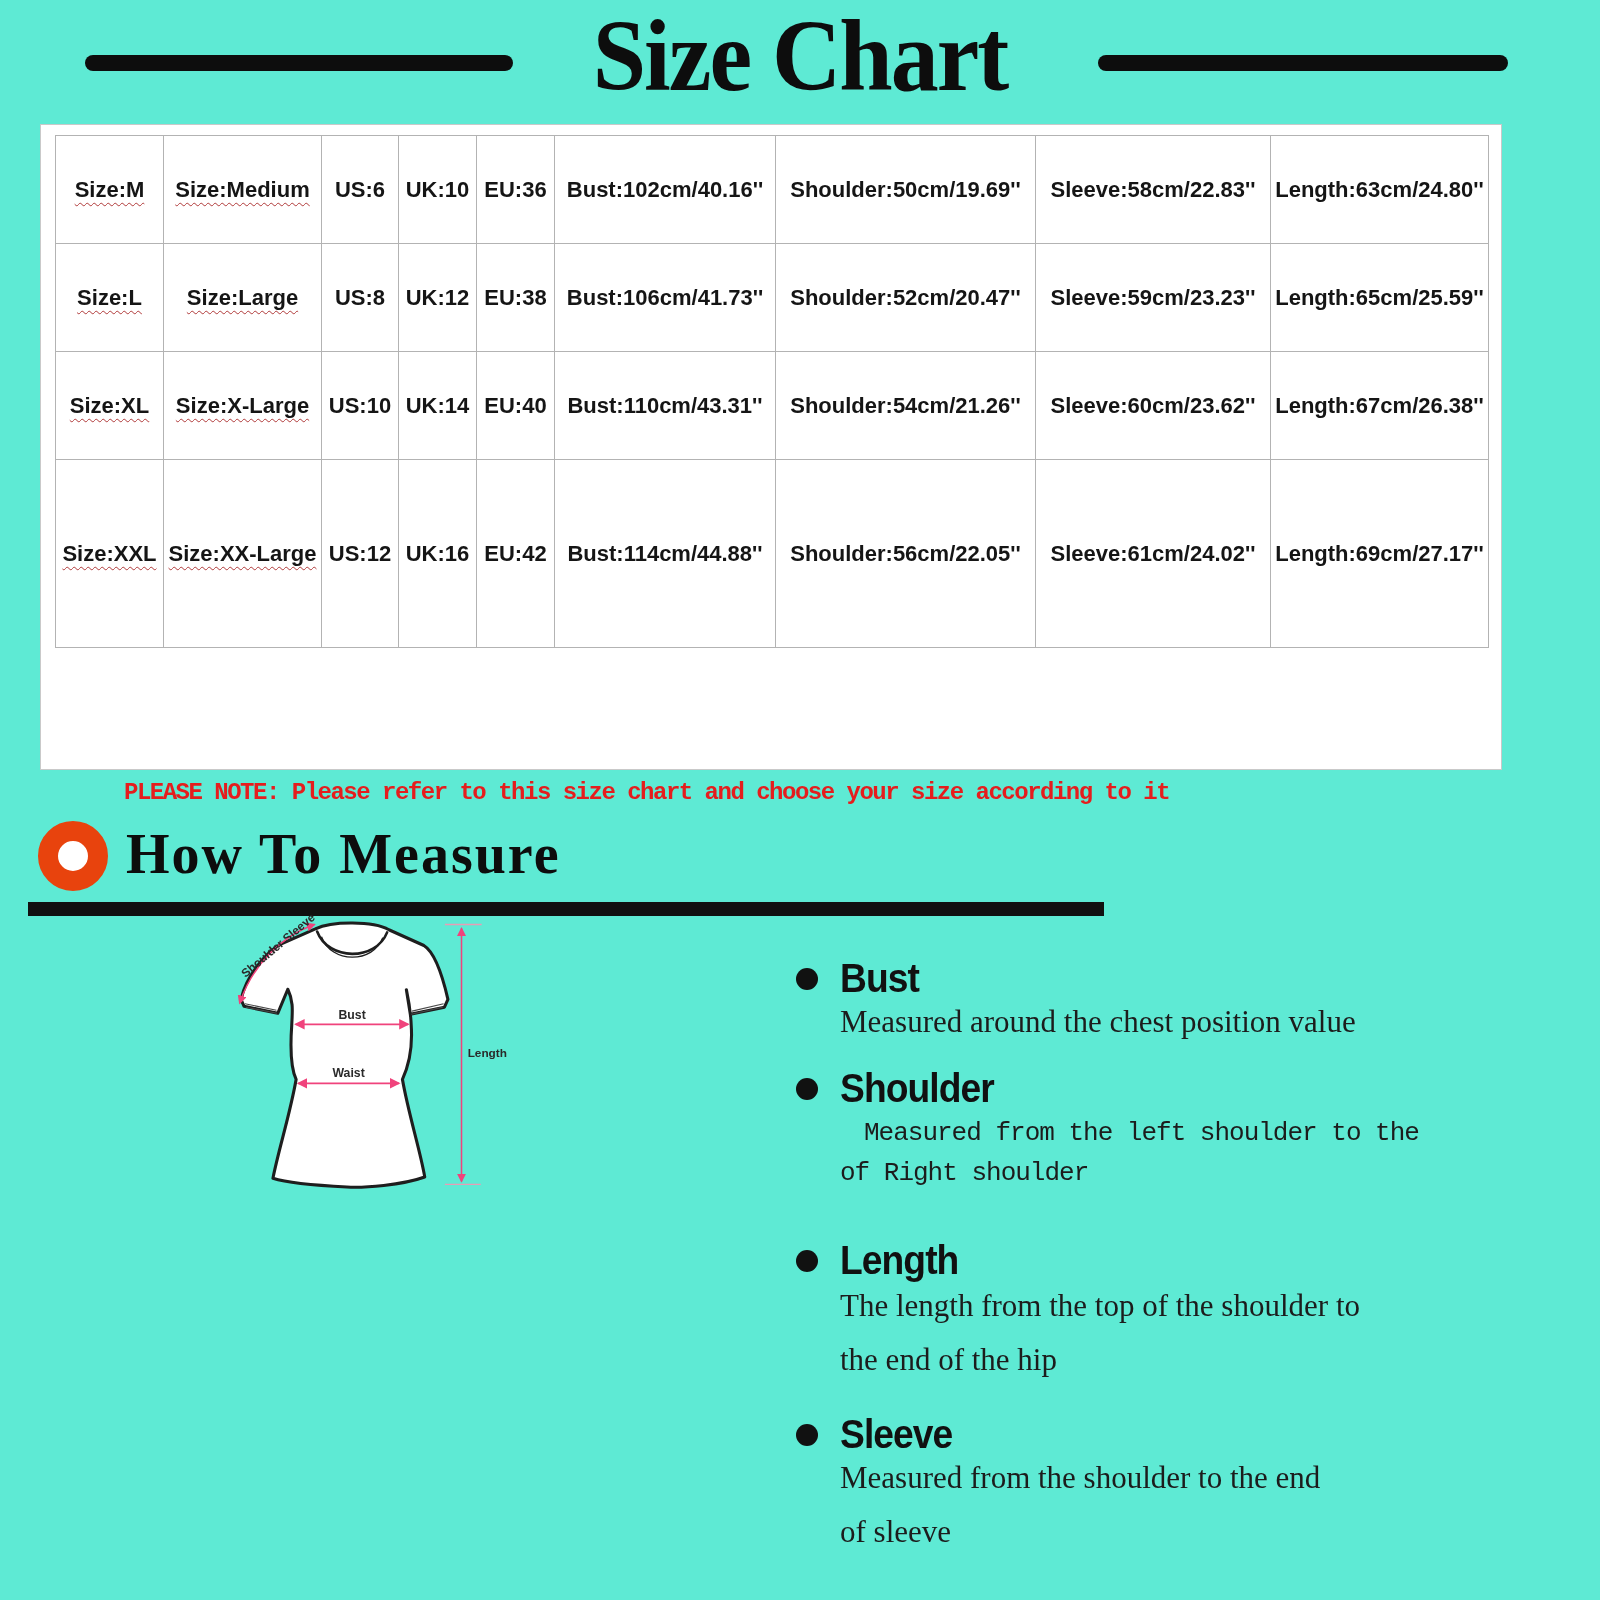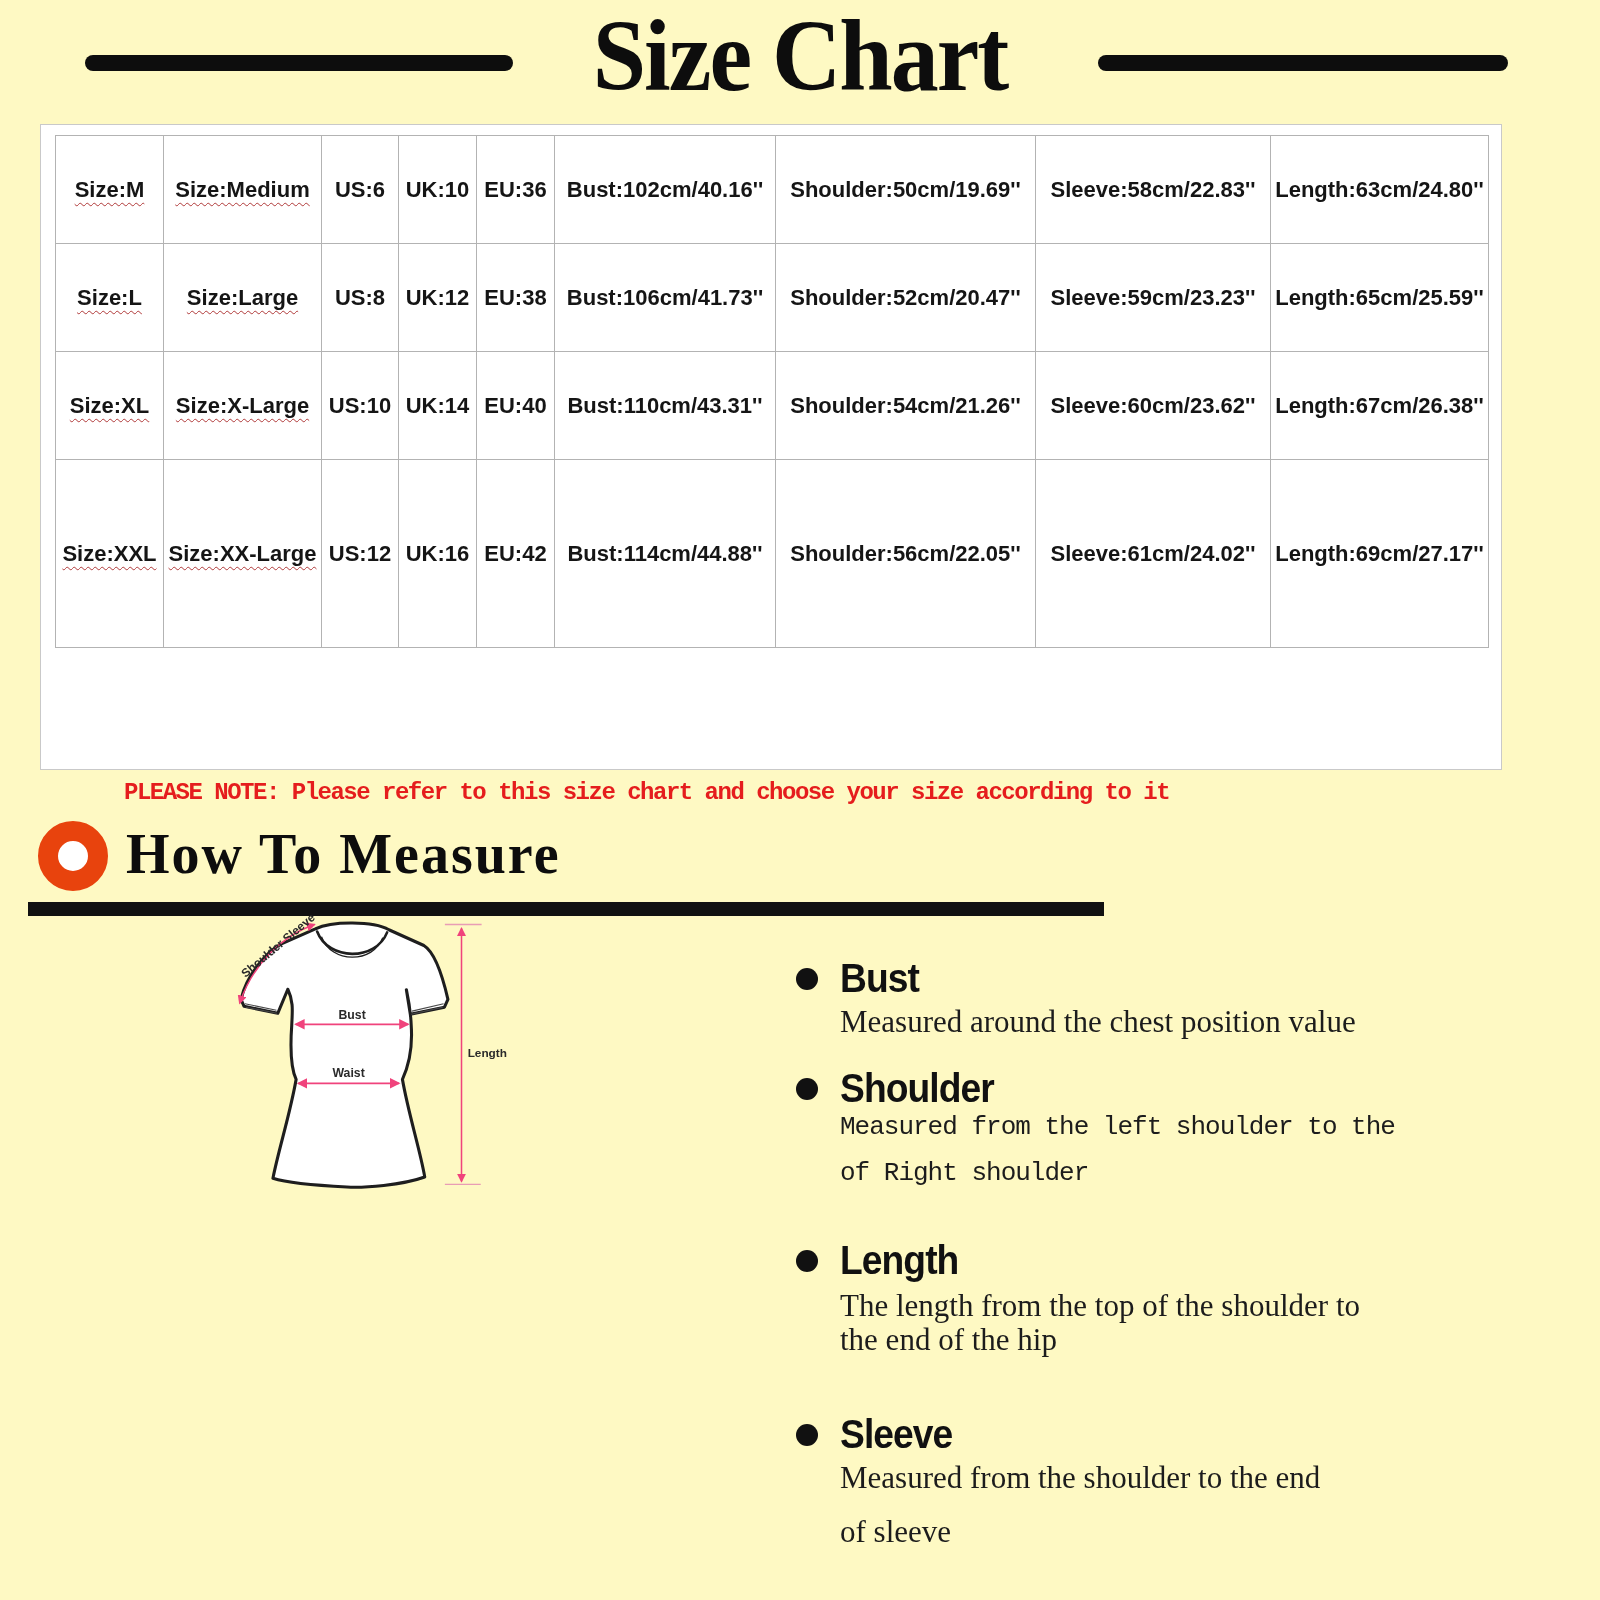--- a/index.html
+++ b/index.html
@@ -1,16 +1,16 @@
 <!DOCTYPE html>
 <html><head>
 <meta charset="utf-8">
 <style>
   html,body{margin:0;padding:0;background:#ffffff;}
-  #page{position:relative;width:1600px;height:1600px;background:#fef9c3;overflow:hidden;
+  #page{position:relative;width:1600px;height:1600px;background:#5eead4;overflow:hidden;
         font-family:"Liberation Sans",sans-serif;color:#141414;}
 
   
   .page-title{position:absolute;left:0;top:2px;width:1600px;text-align:center;
     font-family:"Liberation Serif",serif;font-weight:700;font-size:96px;line-height:104px;
     color:#0d0d0d;letter-spacing:-2px;transform:scaleY(1.05);transform-origin:top center;}
   .title-bar{position:absolute;top:55px;height:16px;background:#0d0d0d;border-radius:8px;}
   .title-bar.left{left:85px;width:428px;}
   .title-bar.right{left:1098px;width:410px;}
 
@@ -167,29 +167,29 @@
 
   <div class="mg-item" style="top:956px;">
     <div class="mg-dot" style="top:12px;"></div>
     <div class="mg-head">Bust</div>
     <div class="mg-line mg-serif" style="top:46px;">Measured around the chest position value</div>
   </div>
 
   <div class="mg-item" style="top:1066px;">
     <div class="mg-dot" style="top:12px;"></div>
     <div class="mg-head">Shoulder</div>
-    <div class="mg-line mg-mono" style="top:42px;">Measured from the left shoulder to the</div>
+    <div class="mg-line mg-mono" style="top:48px;margin-left:24px;">Measured from the left shoulder to the</div>
     <div class="mg-line mg-mono" style="top:88px;text-align:center;">of Right shoulder</div>
   </div>
 
   <div class="mg-item" style="top:1238px;">
     <div class="mg-dot" style="top:12px;"></div>
     <div class="mg-head">Length</div>
     <div class="mg-line mg-serif" style="top:48px;">The length from the top of the shoulder to</div>
-    <div class="mg-line mg-serif" style="top:82px;">the end of the hip</div>
+    <div class="mg-line mg-serif" style="top:102px;">the end of the hip</div>
   </div>
 
   <div class="mg-item" style="top:1412px;">
     <div class="mg-dot" style="top:12px;"></div>
     <div class="mg-head">Sleeve</div>
     <div class="mg-line mg-serif" style="top:46px;">Measured from the shoulder to the end</div>
     <div class="mg-line mg-serif" style="top:100px;">of sleeve</div>
   </div>
 
 </div>

